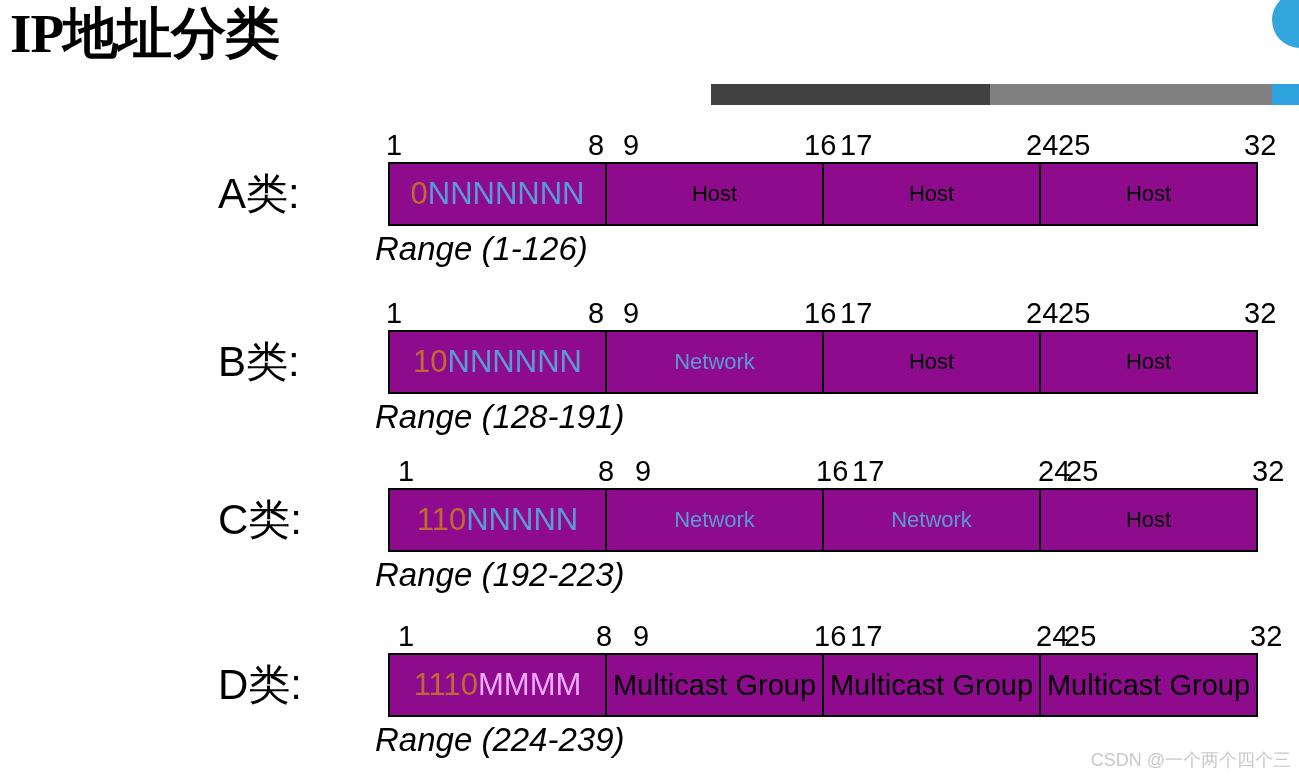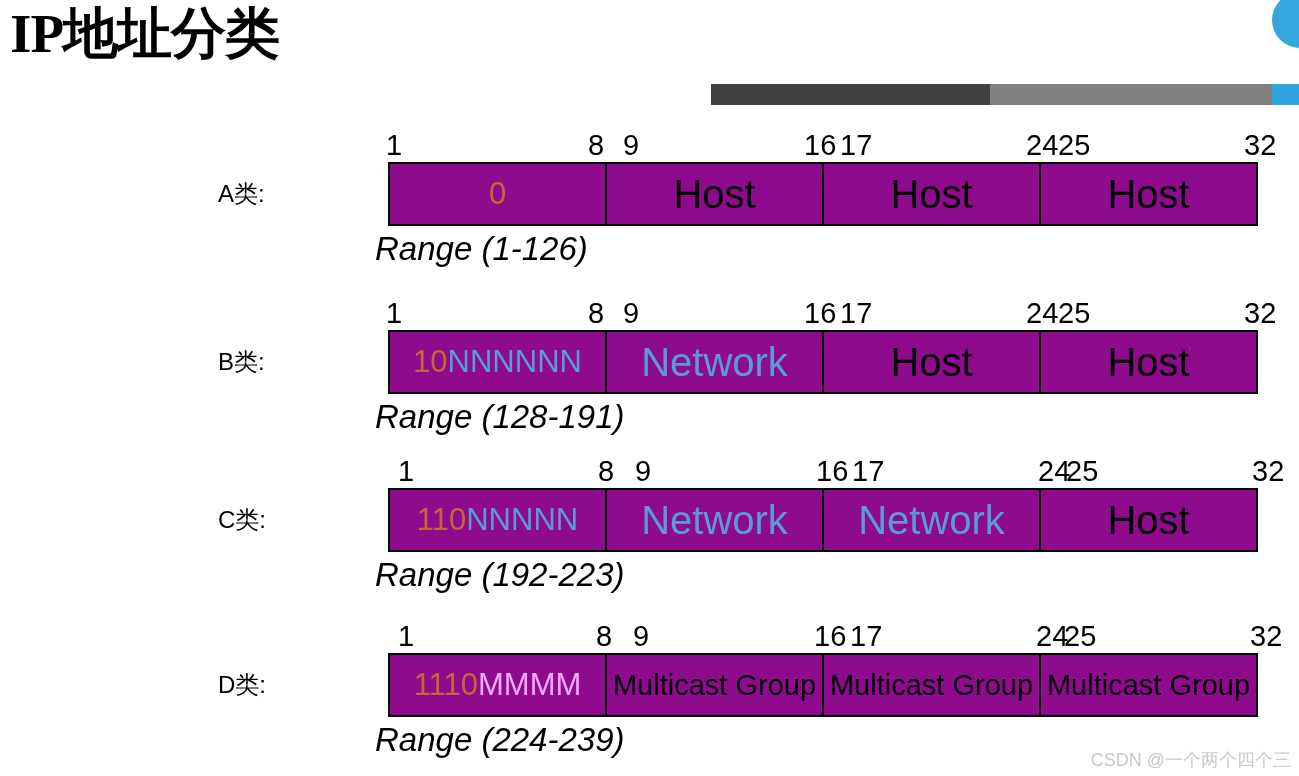--- a/index.html
+++ b/index.html
@@ -58,21 +58,21 @@
     position: absolute;
     left: 0;
     width: 1299px;
   }
 
   .row-label {
     position: absolute;
     left: 218px;
     width: 160px;
     text-align: left;
-    font-size: 24px;
+    font-size: 42px;
     line-height: 40px;
     color: #000000;
     white-space: nowrap;
   }
 
   .bitscale {
     position: absolute;
     left: 388px;
     width: 870px;
     height: 30px;
@@ -101,21 +101,21 @@
   .blk {
     flex: 1 1 0;
     min-width: 0;
     display: flex;
     align-items: center;
     justify-content: center;
     border-right: 2px solid #000000;
     box-sizing: border-box;
     background: #8E0B8E;
     color: #000000;
-    font-size: 40px;
+    font-size: 22px;
     line-height: 34px;
     white-space: nowrap;
     overflow: hidden;
   }
   .blk:last-child { border-right: none; }
 
   .blk.pattern { font-size: 31px; }
   .blk.network { color: #5B9BD5; }
   .blk.host    { color: #000000; }
   .blk.mcast   { color: #000000; font-size: 29px; }
@@ -168,20 +168,21 @@
         <span class="tick" style="left: 235px;">9</span>
         <span class="tick" style="left: 416px;">16</span>
         <span class="tick" style="left: 452px;">17</span>
         <span class="tick" style="left: 638px;">24</span>
         <span class="tick" style="left: 670px;">25</span>
         <span class="tick" style="left: 856px;">32</span>
       </div>
       <div class="blocks">
         <div class="blk pattern">
           <span class="pfx">0</span>
+          <span class="nbits">NNNNNNN</span>
         </div>
         <div class="blk host">Host</div>
         <div class="blk host">Host</div>
         <div class="blk host">Host</div>
       </div>
       <div class="range-text">Range (1-126)</div>
     </div>
     <div class="class-row" style="top: 298px;">
       <div class="row-label" style="top: 44px;">B类:</div>
       <div class="bitscale">

